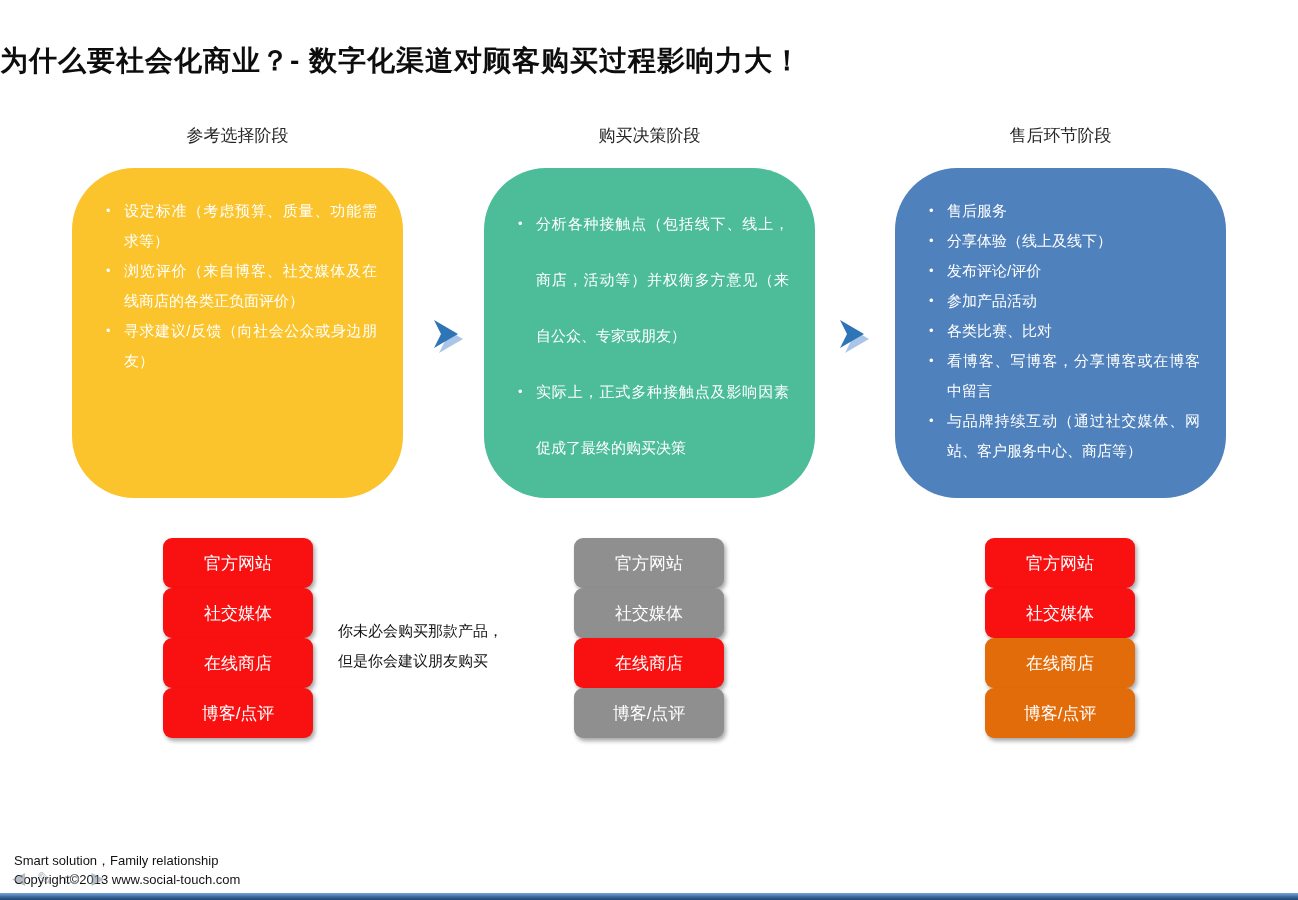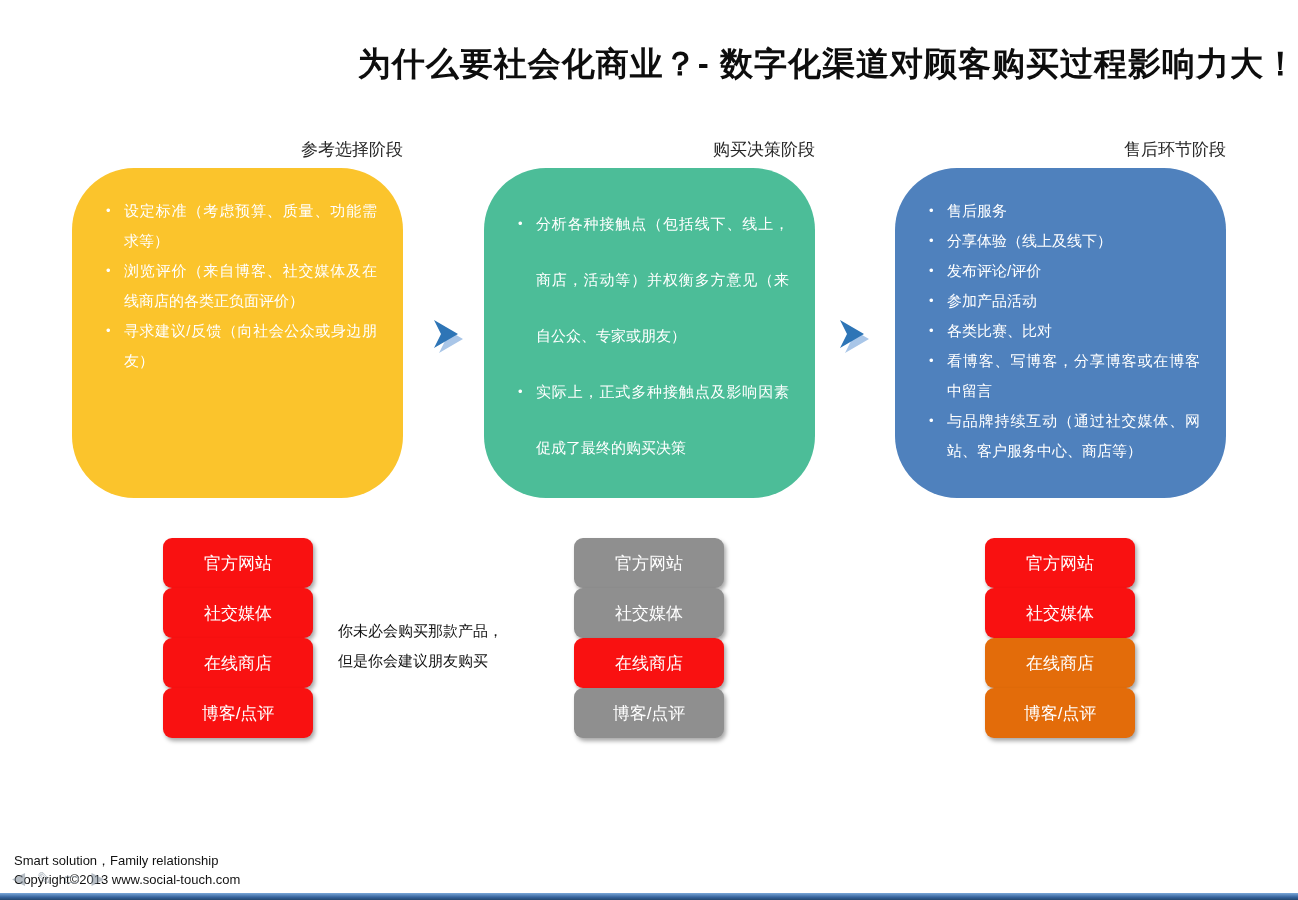--- a/index.html
+++ b/index.html
@@ -1,25 +1,25 @@
 <!DOCTYPE html>
 <html><head>
 <meta charset="utf-8">
 <style>
   html,body { margin:0; padding:0; background:#ffffff; }
   .slide {
     position:relative; width:1298px; height:900px; background:#ffffff;
     overflow:hidden; font-family:"Liberation Sans","DejaVu Sans",sans-serif;
   }
   .title {
-    position:absolute; top:42px; left:0; width:100%; text-align:right;
-    font-size:33px; font-weight:700; color:#0d0d0d; letter-spacing:1px;
+    position:absolute; top:42px; left:0; width:100%; text-align:left;
+    font-size:28px; font-weight:700; color:#0d0d0d; letter-spacing:1px;
   }
   .stage-header {
-    position:absolute; top:138px; width:331px; text-align:right;
+    position:absolute; top:124px; width:331px; text-align:center;
     font-size:17px; color:#262626;
   }
   .stage-box {
     position:absolute; top:168px; width:331px; height:330px;
     border-radius:62px; color:#ffffff; box-sizing:border-box; padding:28px 26px;
   }
   ul.bullets { margin:0; padding:0; list-style:none; font-size:15px; text-align:justify; }
   .bullets li { position:relative; padding-left:26px; }
   .bullets li::before { content:"•"; position:absolute; left:8px; font-size:13px; }
   .lh30 li { line-height:30px; }

